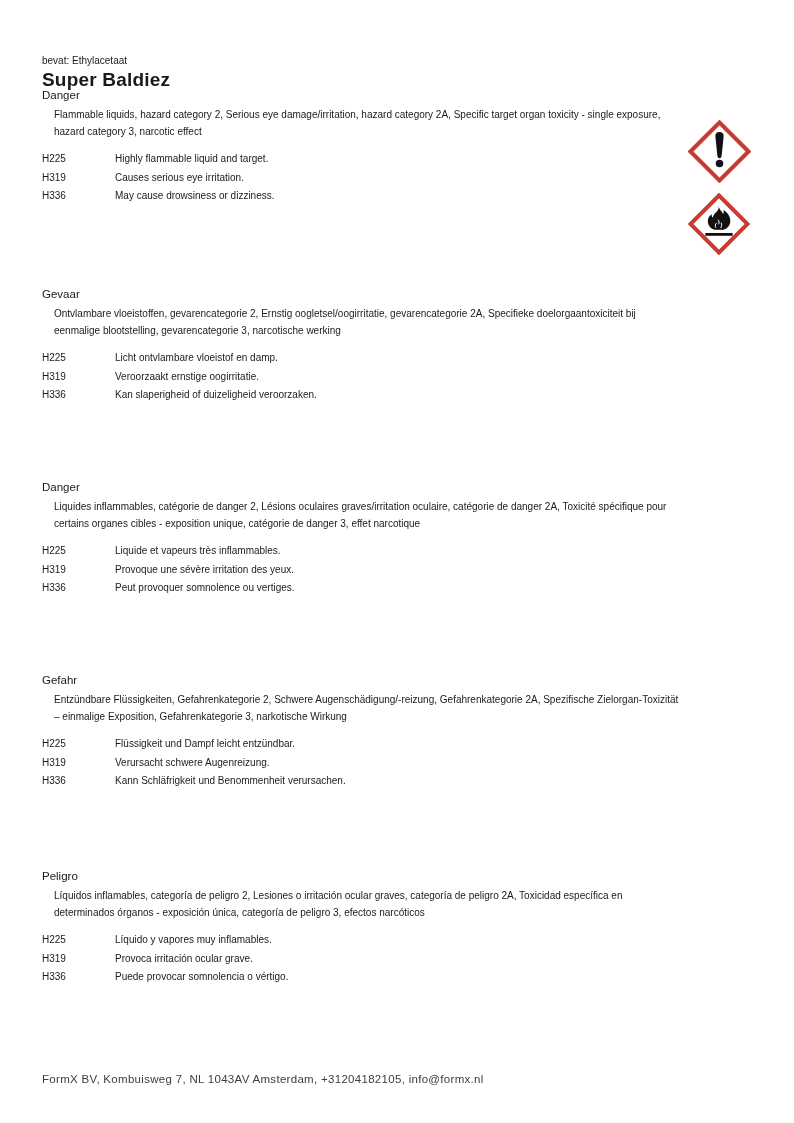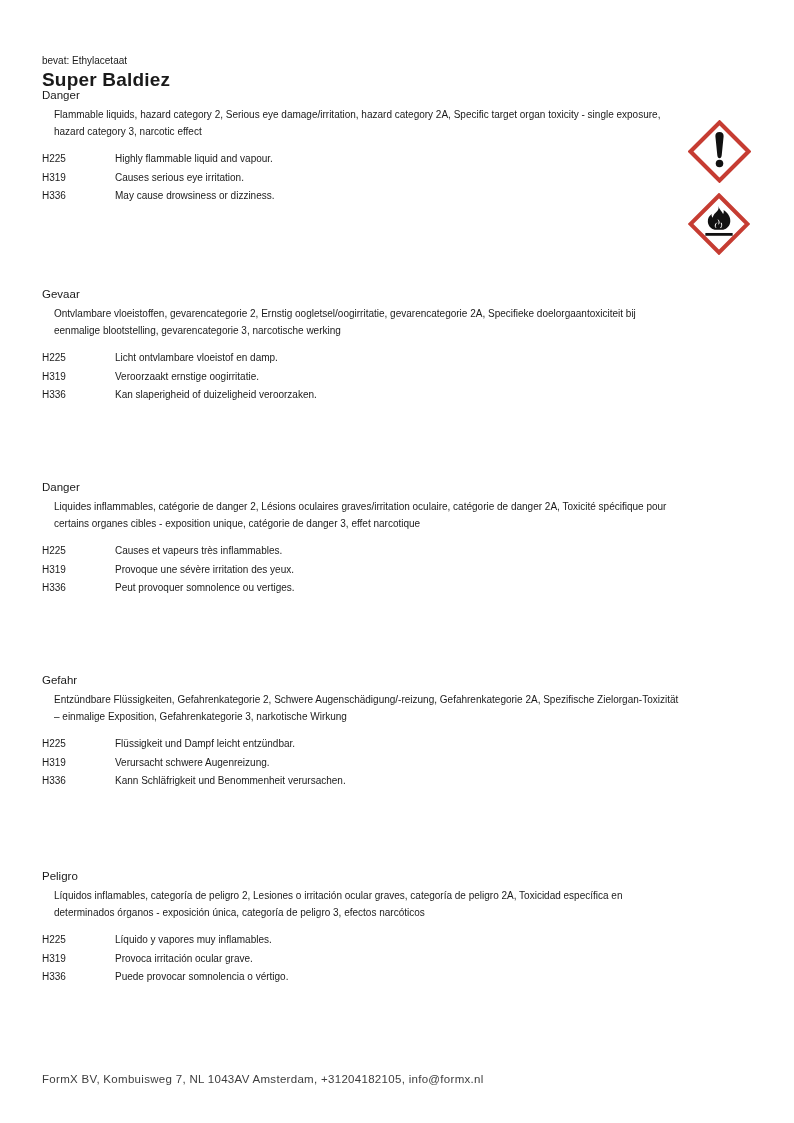--- a/index.html
+++ b/index.html
@@ -74,21 +74,21 @@
       <rect fill="#111111" x="28" y="64.5" width="44" height="4.5"></rect>
     </svg>
   </div>
 
   <div class="section sec-0">
     <div class="signal">Danger</div>
     <div class="cat">Flammable liquids, hazard category 2, Serious eye damage/irritation, hazard category 2A, Specific target organ toxicity - single exposure, hazard category 3, narcotic effect</div>
     <div class="statements">
       <div class="h-row">
         <span class="h-code">H225</span>
-        <span class="h-text">Highly flammable liquid and vapour.</span>
+        <span class="h-text">Highly flammable liquid and target.</span>
       </div>
       <div class="h-row">
         <span class="h-code">H319</span>
         <span class="h-text">Causes serious eye irritation.</span>
       </div>
       <div class="h-row">
         <span class="h-code">H336</span>
         <span class="h-text">May cause drowsiness or dizziness.</span>
       </div>
     </div>
@@ -112,21 +112,21 @@
       </div>
     </div>
   </div>
 
   <div class="section sec-2">
     <div class="signal">Danger</div>
     <div class="cat">Liquides inflammables, catégorie de danger 2, Lésions oculaires graves/irritation oculaire, catégorie de danger 2A, Toxicité spécifique pour certains organes cibles - exposition unique, catégorie de danger 3, effet narcotique</div>
     <div class="statements">
       <div class="h-row">
         <span class="h-code">H225</span>
-        <span class="h-text">Causes et vapeurs très inflammables.</span>
+        <span class="h-text">Liquide et vapeurs très inflammables.</span>
       </div>
       <div class="h-row">
         <span class="h-code">H319</span>
         <span class="h-text">Provoque une sévère irritation des yeux.</span>
       </div>
       <div class="h-row">
         <span class="h-code">H336</span>
         <span class="h-text">Peut provoquer somnolence ou vertiges.</span>
       </div>
     </div>

